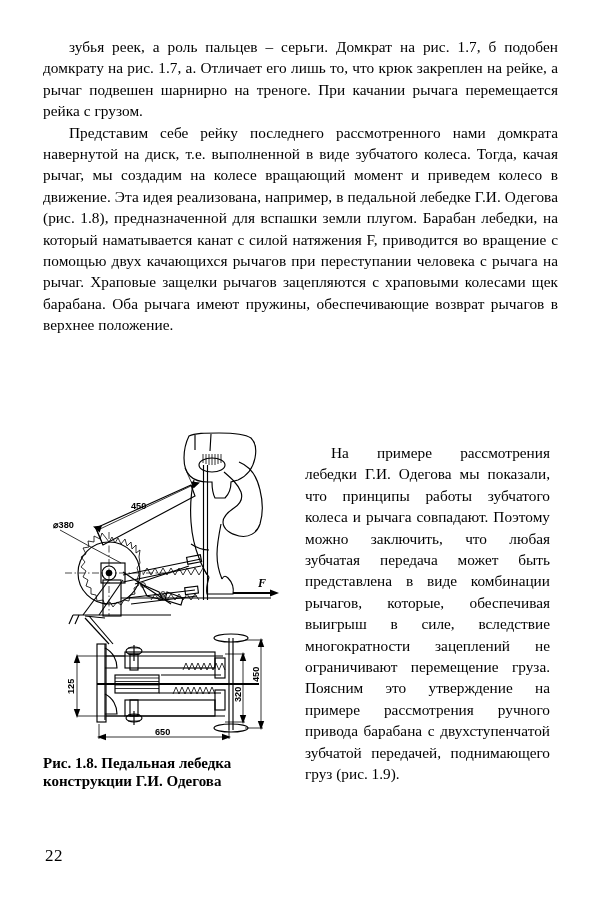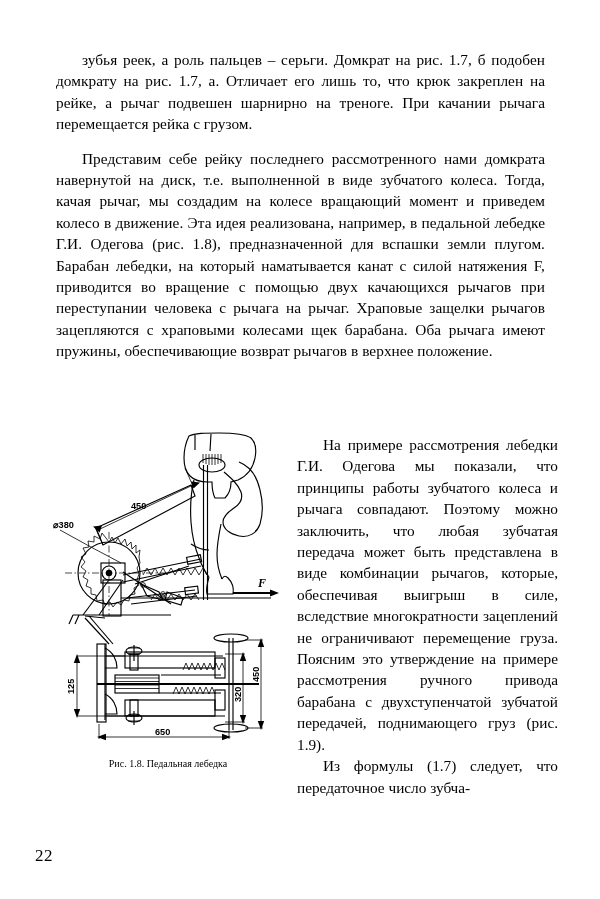--- a/index.html
+++ b/index.html
@@ -30,21 +30,21 @@
     left: 43px;
     top: 36px;
     width: 515px;
     font-size: 15.3px;
     line-height: 21.4px;
     text-align: justify;
     text-justify: inter-word;
     letter-spacing: 0.05px;
   }
   .body-text p {
-    margin: 13px;
+    margin: 0;
     text-indent: 26px;
   }
 
   
   .lower {
     position: absolute;
     left: 0;
     top: 432px;
     width: 600px;
     height: 420px;
@@ -62,48 +62,47 @@
     position: absolute;
     left: 297px;
     top: 2px;
     width: 261px;
     font-size: 15.3px;
     line-height: 21.4px;
     text-align: justify;
     text-justify: inter-word;
   }
   .text-col p {
-    margin: 0;
+    margin: 8px;
     text-indent: 26px;
   }
 
   
   .figure-svg {
     position: absolute;
     left: 0px;
     top: 0px;
     width: 250px;
     height: 330px;
     display: block;
   }
   .fig-caption {
     position: absolute;
     left: 0px;
     top: 323px;
     width: 250px;
-    text-align: center;
-    font-size: 10px;
+    font-size: 15px;
     line-height: 17.6px;
-    font-weight: normal;
+    font-weight: bold;
   }
 
   
   .page-number {
     position: absolute;
-    left: 35px;
+    left: 45px;
     top: 846px;
     font-size: 17px;
     letter-spacing: 0.5px;
   }
 
   
   .ln { stroke: #000; fill: none; stroke-width: 1.15; }
   .ln-thin { stroke: #000; fill: none; stroke-width: 0.8; }
   .ln-thick { stroke: #000; fill: none; stroke-width: 2.0; }
   .ln-dash { stroke: #000; fill: none; stroke-width: 0.7; stroke-dasharray: 7 2.5 1.5 2.5; }
@@ -346,24 +345,24 @@
             <polygon class="fillblk" points="179,301.8 179,308.2 188,305"></polygon>
             <line class="ln-thin" x1="56" y1="292" x2="56" y2="307"></line>
             <line class="ln-thin" x1="186" y1="298" x2="186" y2="307"></line>
             <text class="dimtxt" x="112" y="303">650</text>
           </g>
         </g>
       </svg>
 
       <div class="fig-caption">
         <div>Рис. 1.8. Педальная лебедка</div>
+        <div>конструкции Г.И. Одегова</div>
       </div>
     </div>
 
     <div class="text-col">
       <p>На примере рассмотрения лебедки Г.И. Одегова мы показали, что принципы работы зубчатого колеса и рычага совпадают. Поэтому можно заключить, что любая зубчатая передача может быть представлена в виде комбинации рычагов, которые, обеспечивая выигрыш в силе, вследствие многократности зацеплений не ограничивают перемещение груза. Поясним это утверждение на примере рассмотрения ручного привода барабана с двухступенчатой зубчатой передачей, поднимающего груз (рис. 1.9).</p>
-      <p>Из формулы (1.7) следует, что передаточное число зубча-</p>
     </div>
   </div>
 
   <div class="page-number">22</div>
 
 </div>
 
 </body></html>

